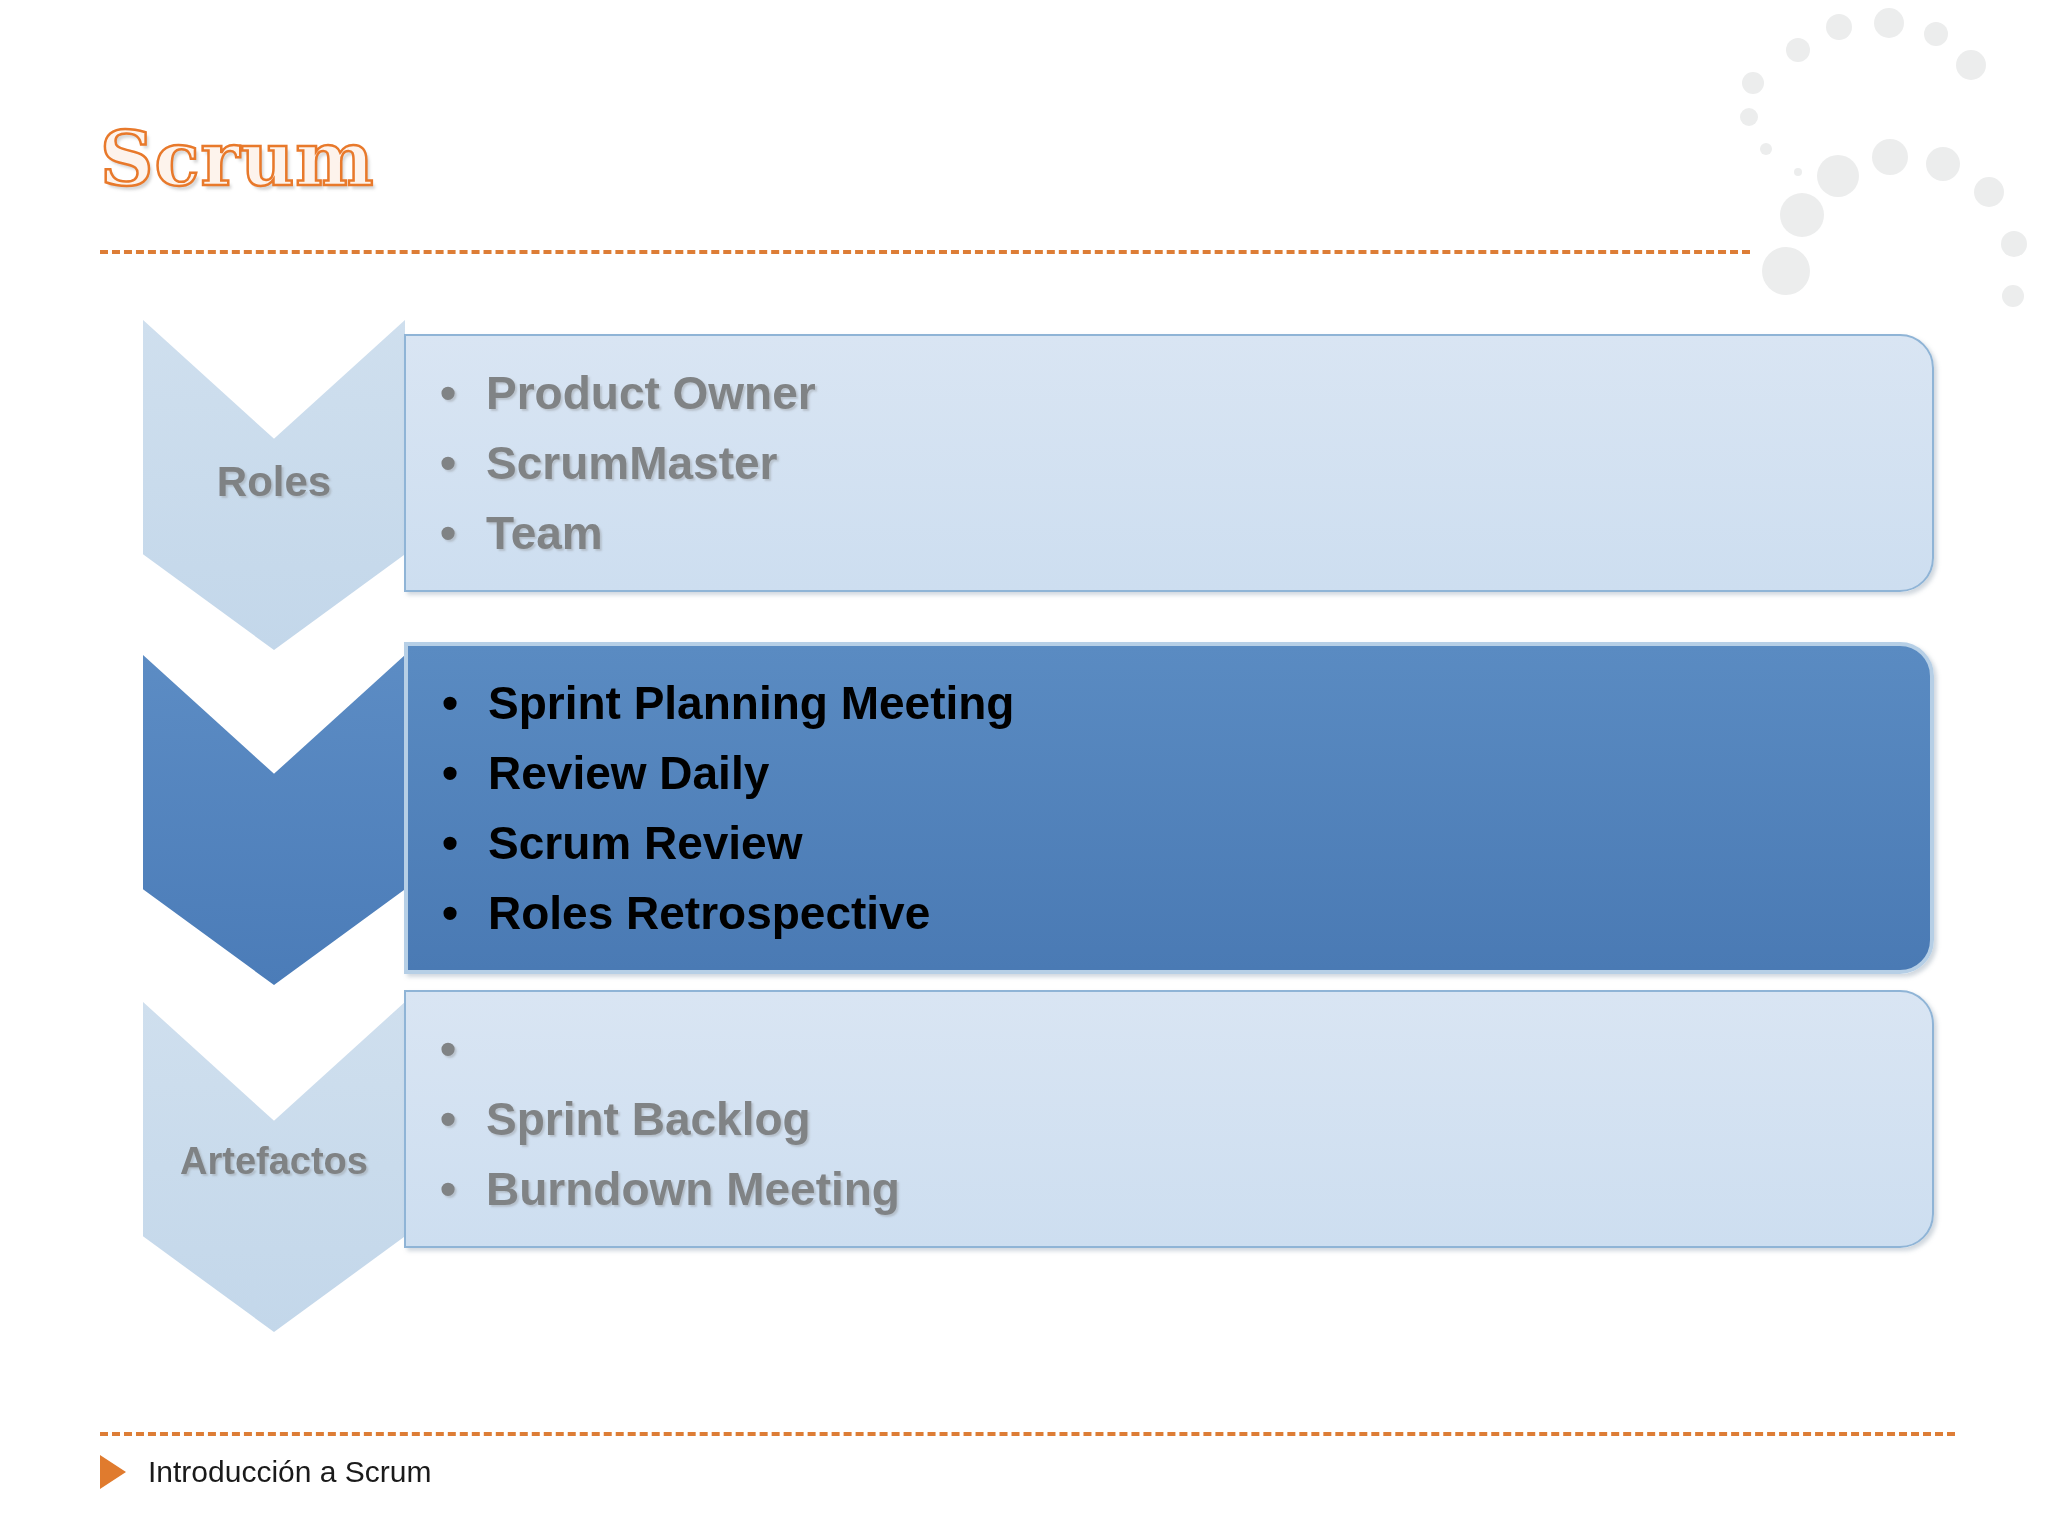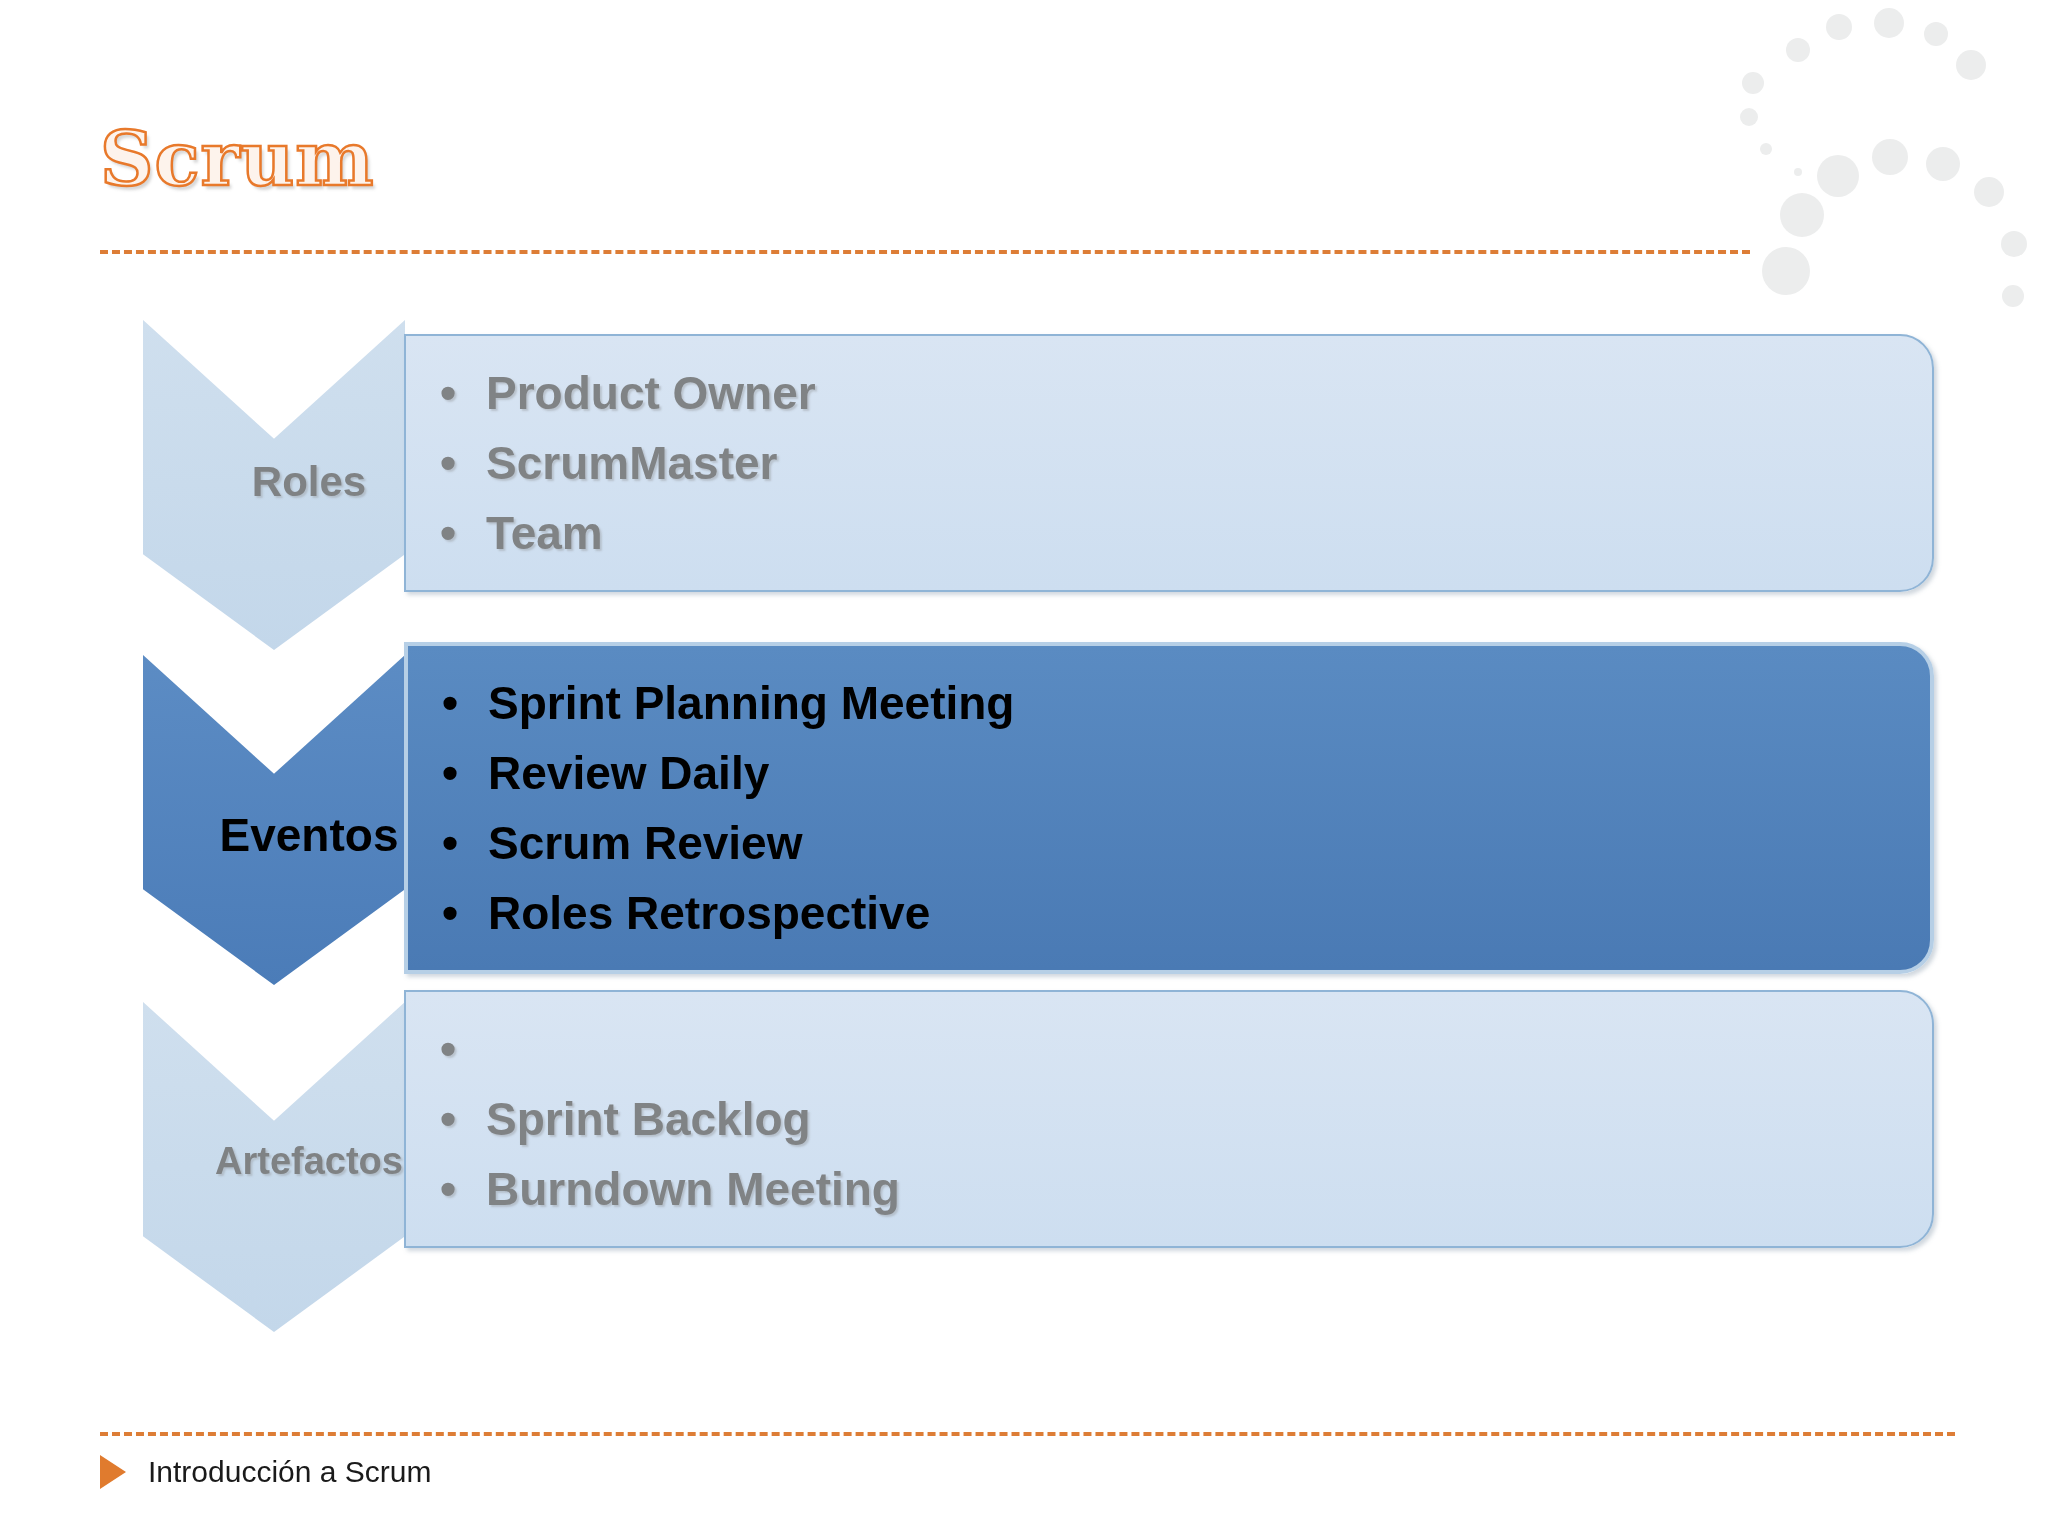--- a/index.html
+++ b/index.html
@@ -107,21 +107,20 @@
   .chevron-dark .chevron-inner {
     background: linear-gradient(180deg, #5c8cc4 0%, #4b7cb8 100%);
   }
   .chevron-label {
     position: absolute;
     left: 0;
     width: 262px;
     text-align: center;
     font-weight: bold;
     white-space: nowrap;
-    padding-left: 35px;
   }
   .chevron-label.light {
     color: #7f8284;
     text-shadow: 2px 2px 2px rgba(150,155,160,0.45);
   }
   .chevron-label.dark {
     color: #000000;
   }
 
   .listbox {
@@ -240,21 +239,20 @@
             <span>Team</span>
           </li>
       </ul>
     </div>
   </div>
 
   <div class="row" style="top:0px;height:330px;">
     <div class="chevron chevron-dark" style="top:335px;">
       <div class="chevron-inner"></div>
     </div>
-    <div class="chevron-label dark" style="left:143px;top:488px;font-size:46px;">Eventos</div>
     <div class="listbox dark" style="top:322px;">
       <ul>
         <li>
             <span class="bullet">•</span>
             <span>Sprint Planning Meeting</span>
           </li>
         <li>
             <span class="bullet">•</span>
             <span>Review Daily</span>
           </li>

